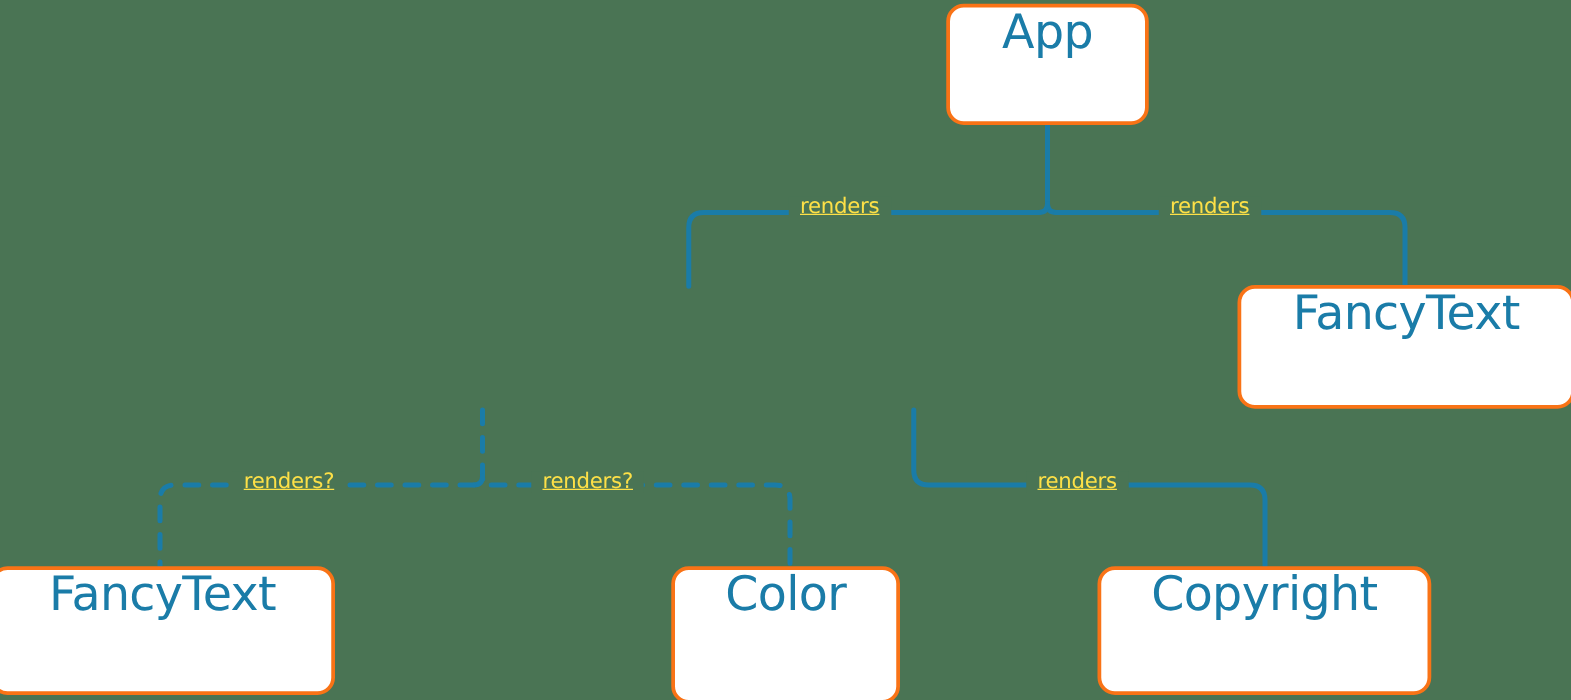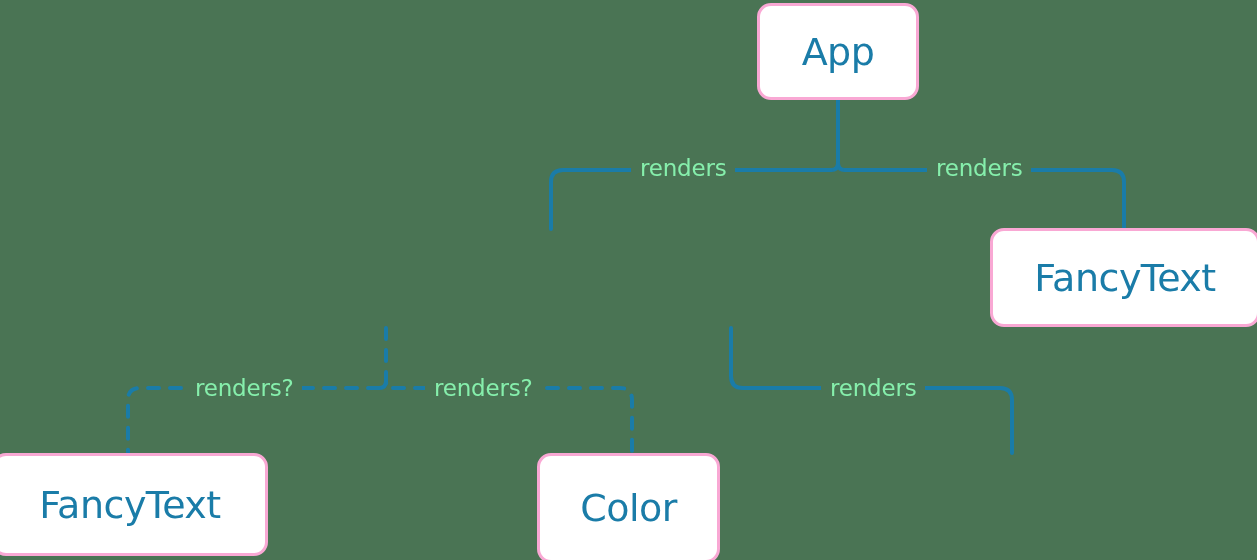--- a/index.html
+++ b/index.html
@@ -21,48 +21,48 @@
   #edges {
     position: absolute;
     left: 0;
     top: 0;
     width: 1257px;
     height: 560px;
   }
   .node {
     position: absolute;
     background: #ffffff;
-    border: 3px solid #f9a8d4;
+    border: 3px solid #f97316;
     border-radius: 14px;
     box-sizing: border-box;
     display: flex;
-    align-items: center;
     justify-content: center;
     color: #1a7ca8;
     font-family: "DejaVu Sans", sans-serif;
     font-size: 38px;
     letter-spacing: -0.5px;
     line-height: 1;
     z-index: 2;
   }
   .node-label {
     display: block;
     white-space: nowrap;
   }
   .edge-label {
     position: absolute;
-    color: #86efac;
+    color: #fde047;
     font-family: "DejaVu Sans", sans-serif;
-    font-size: 23px;
+    font-size: 17px;
     letter-spacing: -0.2px;
     line-height: 1;
     white-space: nowrap;
     z-index: 3;
     background: #4a7454;
     padding: 0 9px;
+    text-decoration: underline;
   }
 
   
   #node-app        { left: 757px;  top: 3px;   width: 162px; height: 97px; }
   #node-inspgen    { left: 334px;  top: 229px; width: 461px; height: 99px; }
   #node-fancytext-right { left: 990px; top: 228px; width: 270px; height: 99px; }
   #node-fancytext-left  { left: -8px; top: 453px; width: 276px; height: 103px; }
   #node-color      { left: 537px;  top: 453px; width: 183px; height: 110px; }
   #node-copyright  { left: 878px;  top: 453px; width: 267px; height: 103px; }
 
@@ -107,20 +107,23 @@
   </div>
 
   <div class="node" id="node-fancytext-left">
     <span class="node-label">FancyText</span>
   </div>
 
   <div class="node" id="node-color">
     <span class="node-label">Color</span>
   </div>
 
+  <div class="node" id="node-copyright">
+    <span class="node-label">Copyright</span>
+  </div>
 
   <div class="edge-label" id="label-app-inspgen">renders</div>
 
   <div class="edge-label" id="label-app-fancytext">renders</div>
 
   <div class="edge-label" id="label-ig-fancytext">renders?</div>
 
   <div class="edge-label" id="label-ig-color">renders?</div>
 
   <div class="edge-label" id="label-ig-copyright">renders</div>

